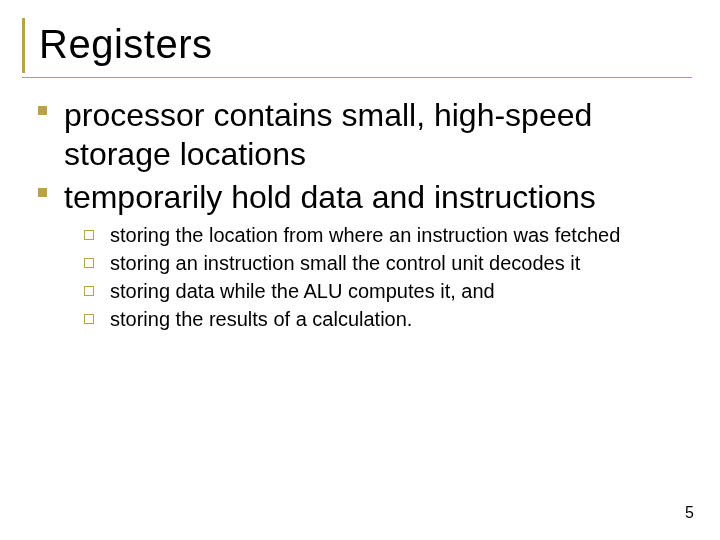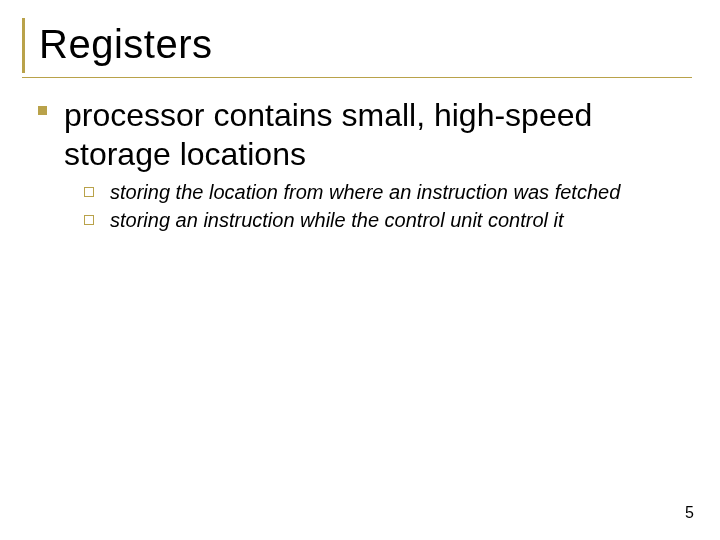--- a/index.html
+++ b/index.html
@@ -51,21 +51,20 @@
     left: 4px;
     top: 10px;
     width: 9px;
     height: 9px;
     background: #b9a24a;
   }
   .sub-bullets {
     list-style: none;
     padding-left: 58px;
     margin-top: 6px;
-    font-style: italic;
   }
   .sub-bullets > li {
     position: relative;
     padding-left: 30px;
     font-size: 20px;
     line-height: 1.25;
     margin-bottom: 3px;
   }
   .sub-bullets > li::before {
     content: "";
@@ -90,21 +89,24 @@
 
 <div class="slide">
 
   <div class="title-wrap">
     <h1 class="title">Registers</h1>
   </div>
   <hr class="title-rule">
 
   <ul class="bullets">
     <li><span>processor contains small, high-speed storage locations</span></li>
+    <li><span>temporarily hold data and instructions</span></li>
   </ul>
 
   <ul class="sub-bullets">
     <li><span>storing the location from where an instruction was fetched</span></li>
-    <li><span>storing an instruction while the control unit control it</span></li>
+    <li><span>storing an instruction small the control unit decodes it</span></li>
+    <li><span>storing data while the ALU computes it, and</span></li>
+    <li><span>storing the results of a calculation.</span></li>
   </ul>
 
   <div class="page-num">5</div>
 </div>
 
 </body></html>

